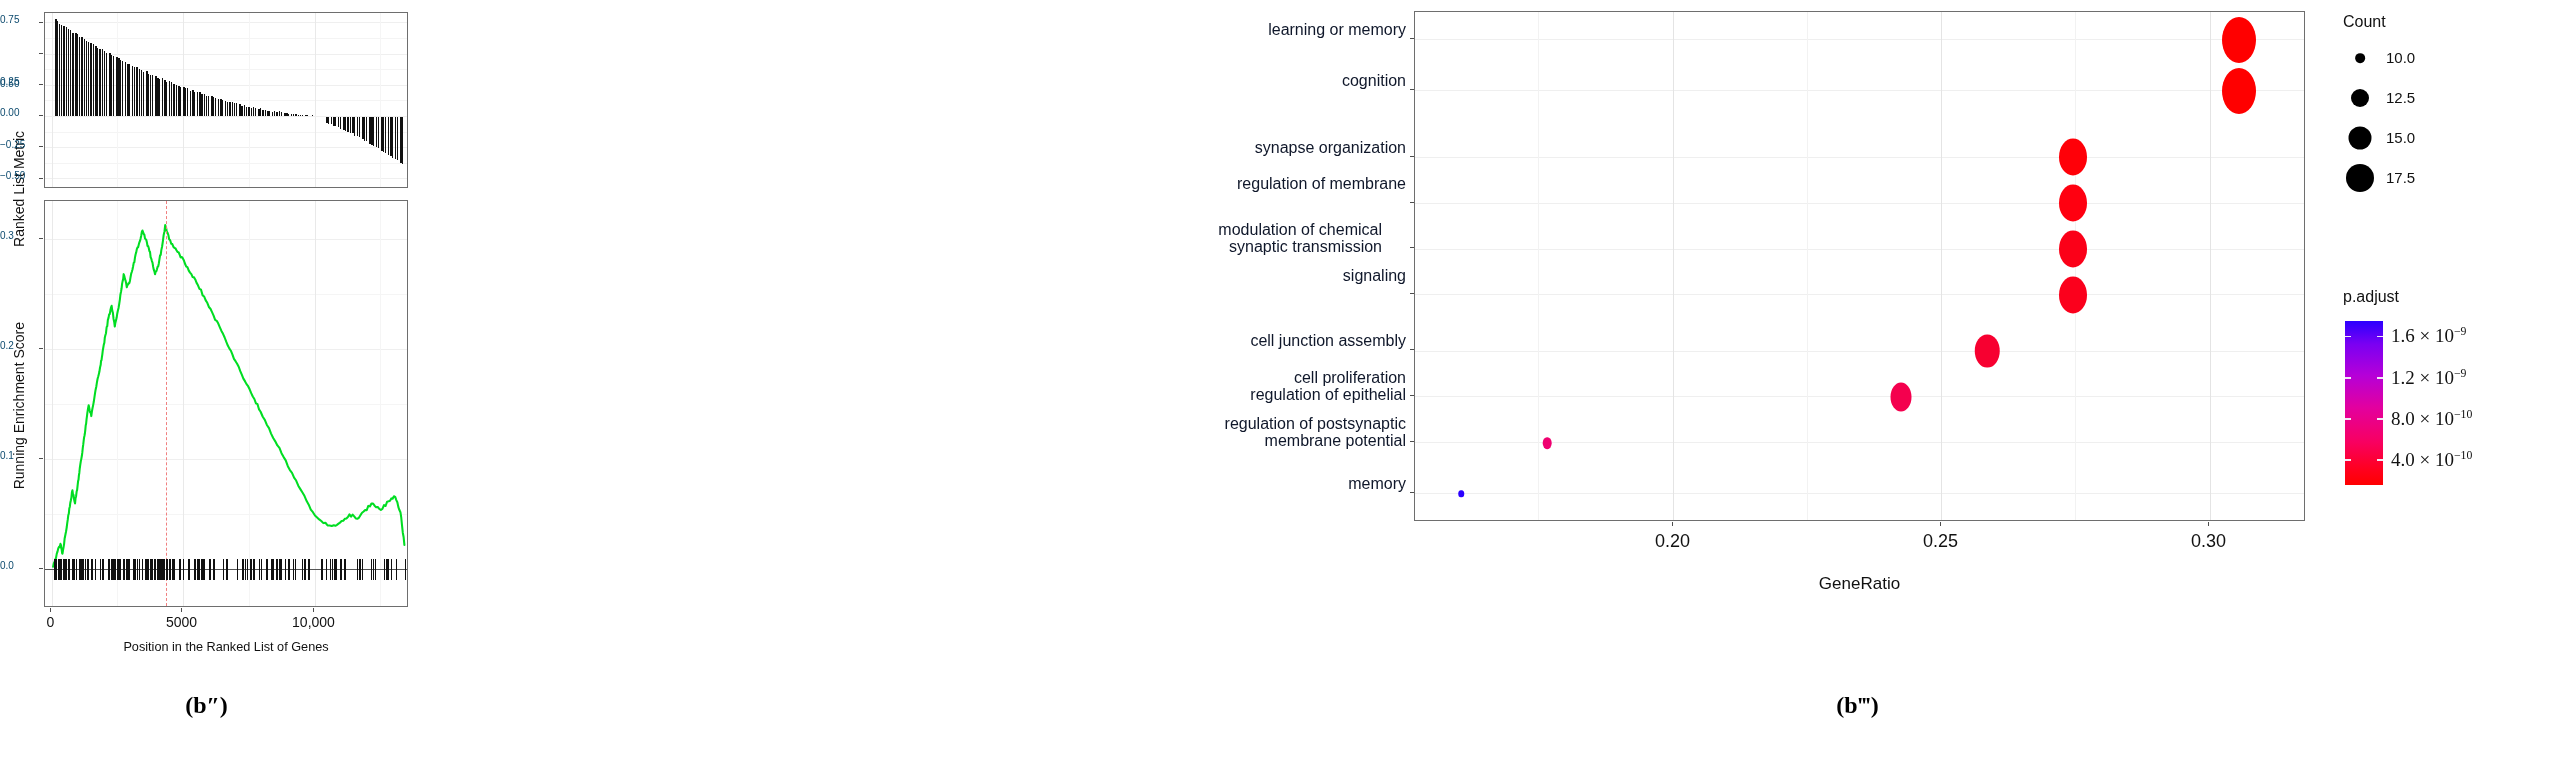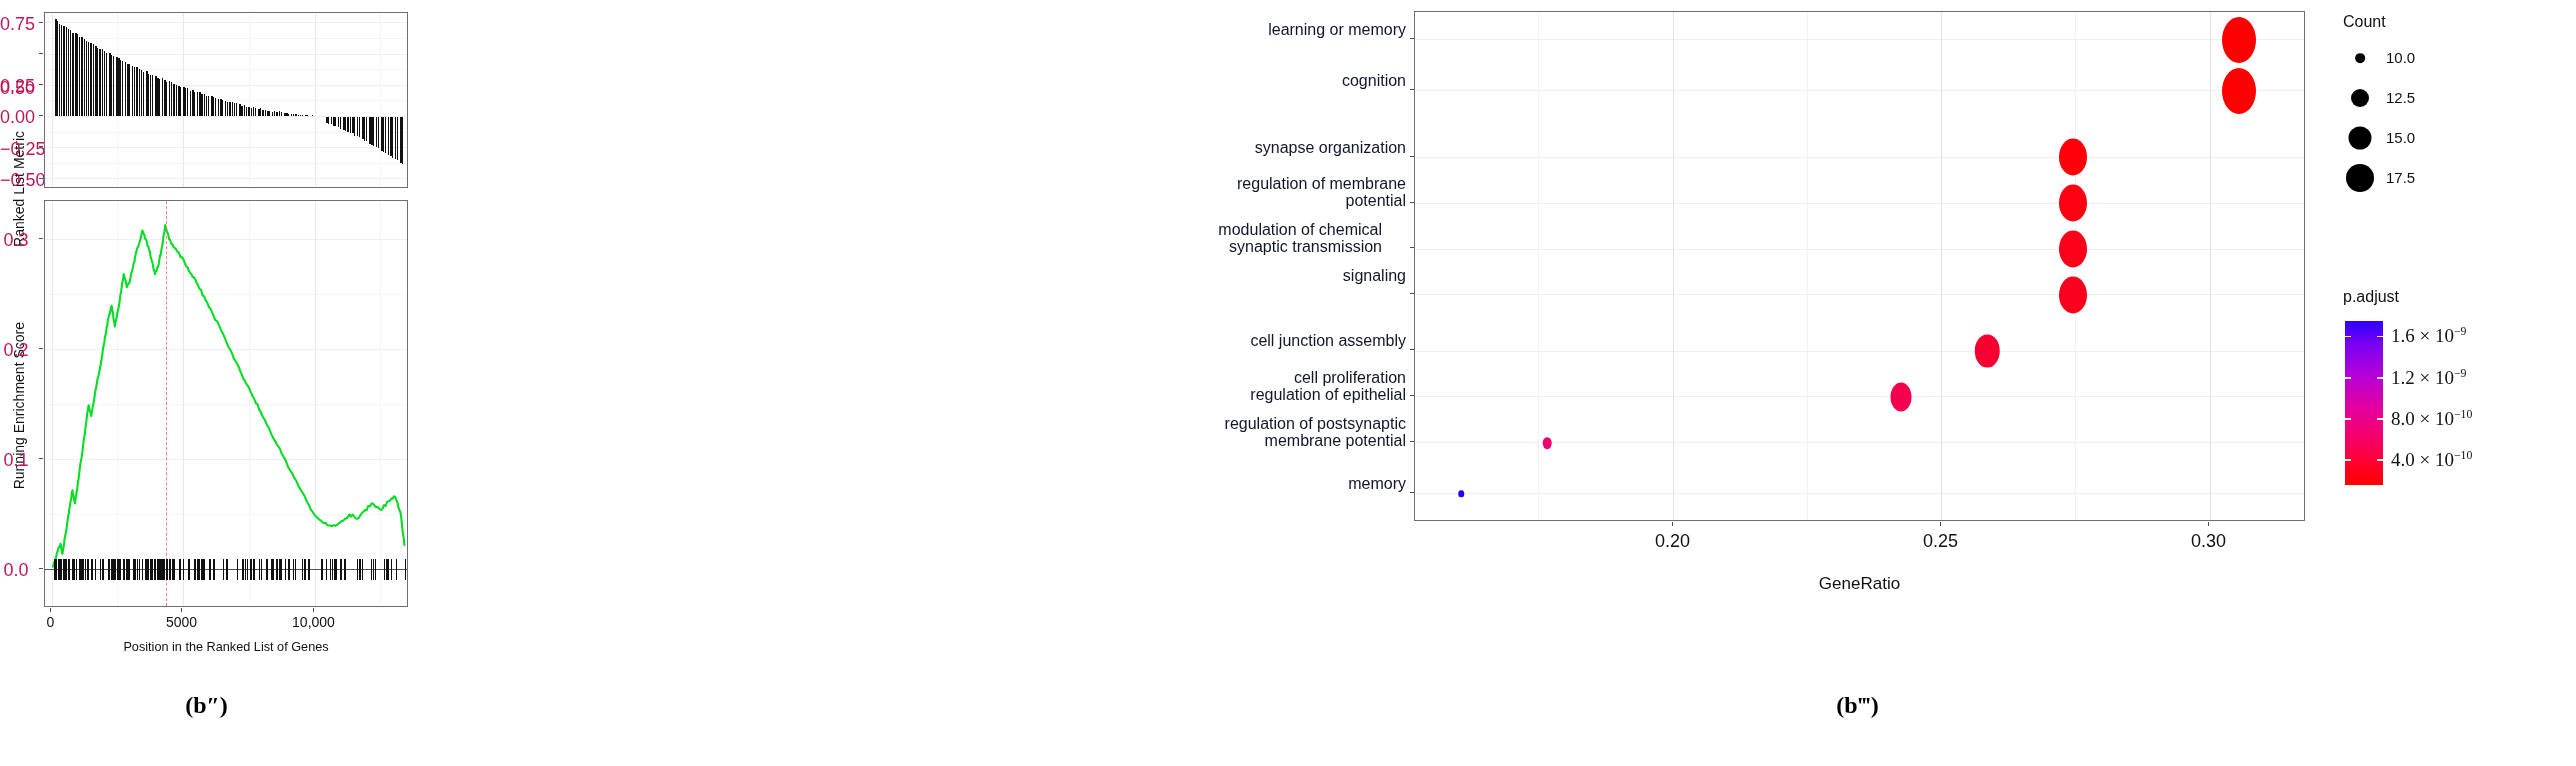--- a/index.html
+++ b/index.html
@@ -19,24 +19,24 @@
   .axis-title-y{
     position:absolute;
     transform-origin:0 0;
     font-size:14px;
     white-space:nowrap;
     color:#111;
     letter-spacing:0px;
   }
   .tick-lab{
     position:absolute;
-    font-size:18px;
-    color:#be185d;
+    font-size:10px;
+    color:#0c4a6e;
     white-space:nowrap;
-    text-align:center;
+    text-align:left;
   }
   .tick-lab-x{
     position:absolute;
     font-size:14px;
     color:#111;
     white-space:nowrap;
     text-align:center;
   }
   .axis-title-x{
     position:absolute;
@@ -568,21 +568,20 @@
           <div>learning or memory</div>
         </div>
         <div class="cat-lab" style="right:1170px; top:73px; width:546px;">
           <div>cognition</div>
         </div>
         <div class="cat-lab" style="right:1170px; top:140px; width:546px;">
           <div>synapse organization</div>
         </div>
         <div class="cat-lab" style="right:1170px; top:176px; width:546px;">
           <div>regulation of membrane</div>
-          <div>potential</div>
         </div>
         <div class="cat-lab" style="right:1194px; top:222px; width:546px;">
           <div>modulation of chemical</div>
           <div>synaptic transmission</div>
         </div>
         <div class="cat-lab" style="right:1170px; top:268px; width:546px;">
           <div>signaling</div>
         </div>
         <div class="cat-lab" style="right:1170px; top:333px; width:546px;">
           <div>cell junction assembly</div>

